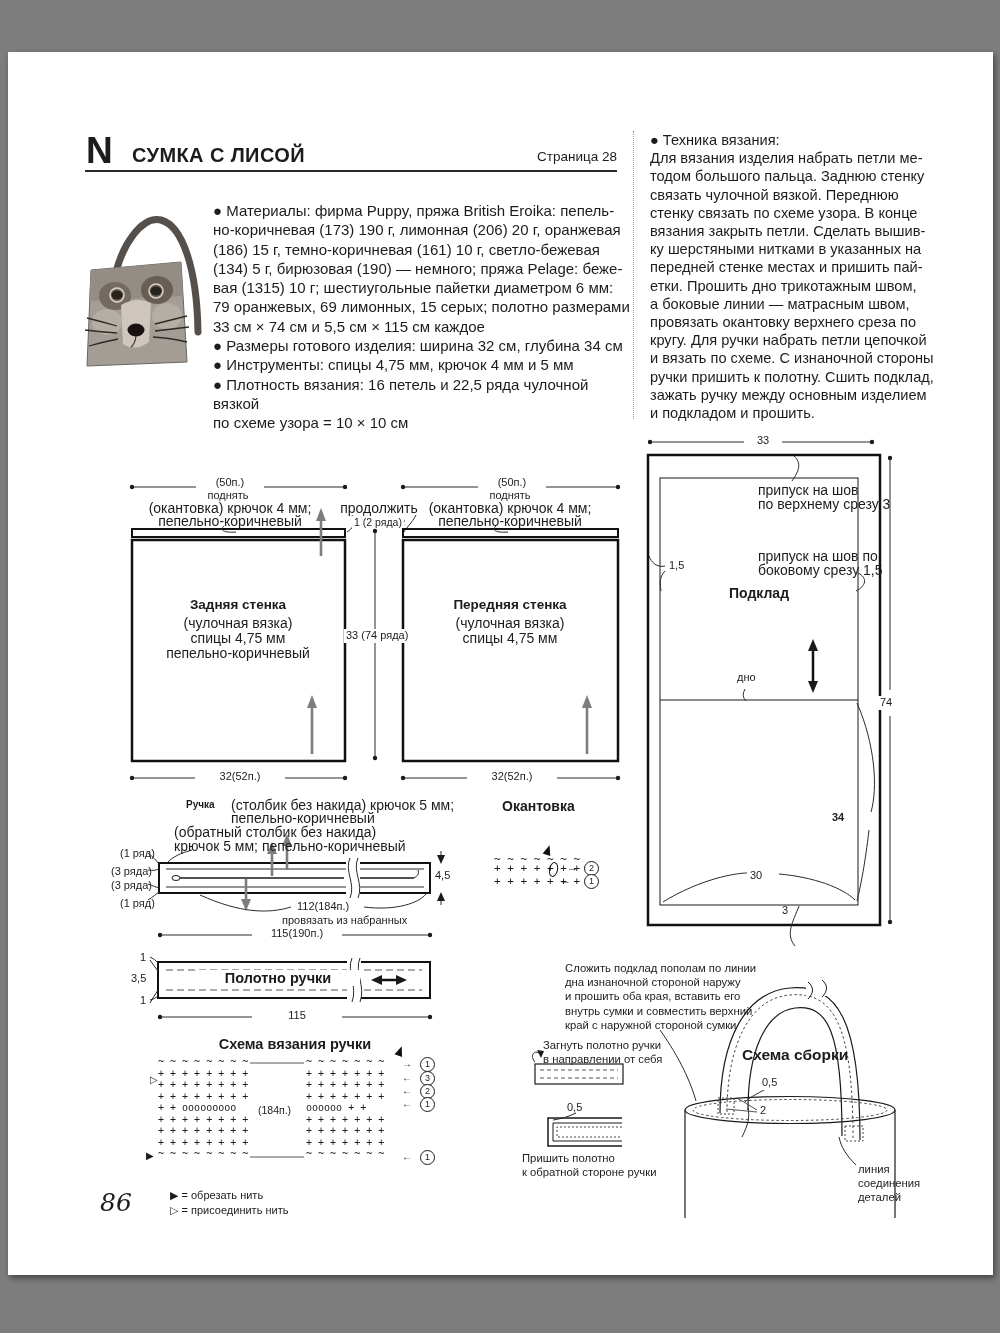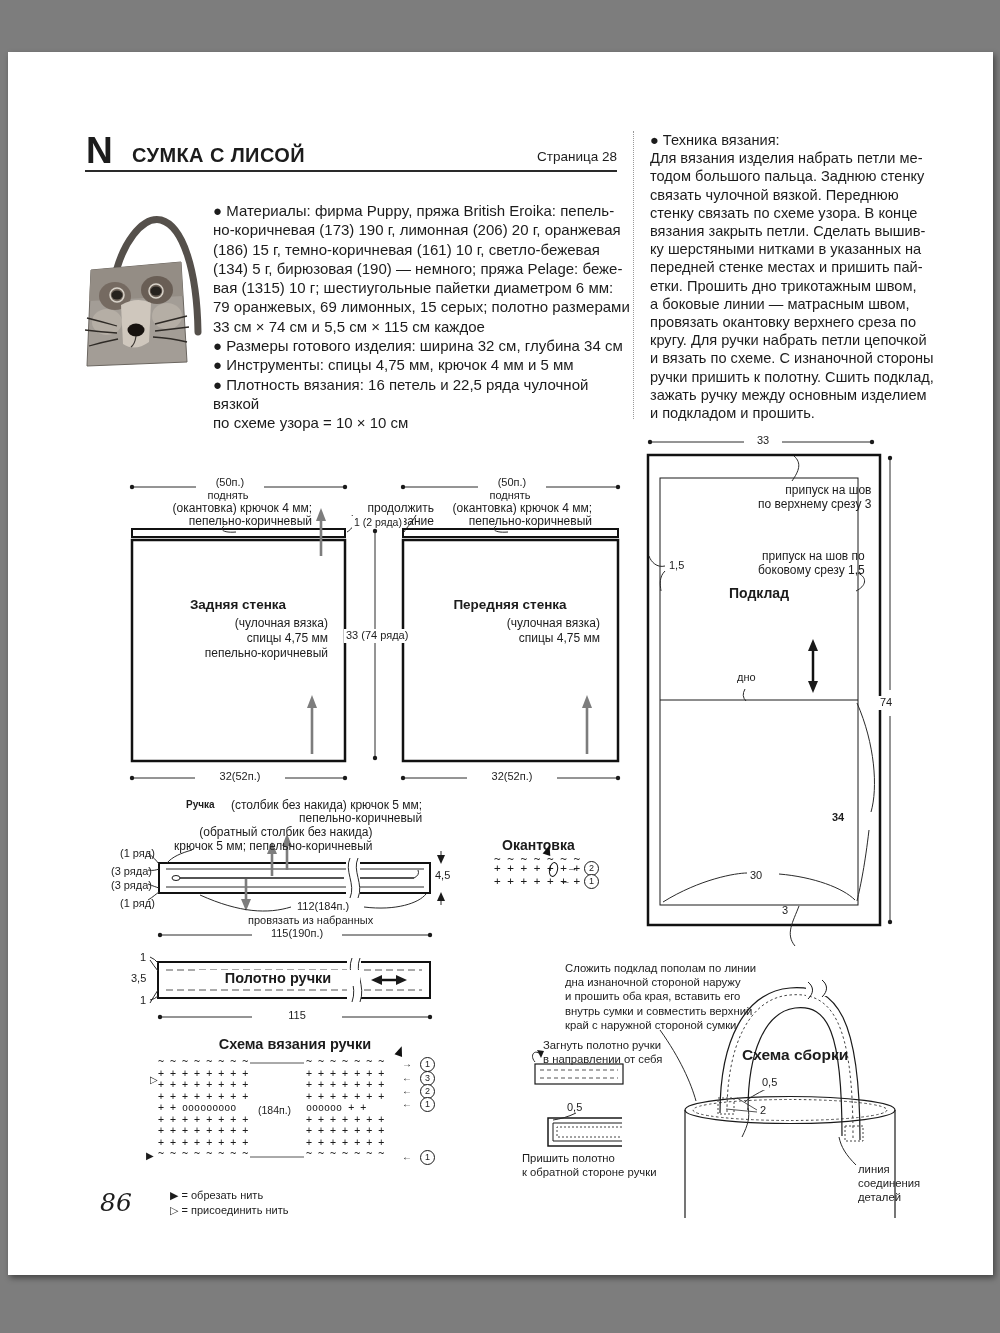--- a/index.html
+++ b/index.html
@@ -8,21 +8,21 @@
   .page{position:absolute;left:8px;top:52px;width:985px;height:1223px;background:#fff;
         box-shadow:2px 3px 6px rgba(0,0,0,.45);}
   svg{position:absolute;left:0;top:0;}
   .t{position:absolute;color:#1c1c1c;}
   .ml{white-space:pre-line;}
   .ctr{text-align:center;}
   .rt{text-align:right;}
   .b{font-weight:bold;}
   .bg{background:#fff;padding:0 2px;}
   .s11{font-size:11px;line-height:13.5px;}
-  .s10{font-size:12px;line-height:13px;text-align:right;}
+  .s10{font-size:14px;line-height:13px;}
   .mono{font-family:"DejaVu Sans Mono",monospace;}
   .circ{position:absolute;width:13px;height:13px;border:1px solid #1a1a1a;border-radius:50%;
         font-size:9px;line-height:13px;text-align:center;background:#fff;}
   .rule{position:absolute;background:#2a2a2a;}
   .divider{position:absolute;border-left:1.5px dotted #999;}
   .tri{position:absolute;width:0;height:0;border-left:4px solid transparent;
        border-right:4px solid transparent;border-bottom:10px solid #111;}
   .loop{position:absolute;width:7px;height:13px;border:1.3px solid #111;border-radius:50%;
         transform:rotate(12deg);}
   
@@ -304,24 +304,24 @@
   <div class="t ml s10" style="left:231px;top:799px;">(столбик без накида) крючок 5 мм;
 пепельно-коричневый</div>
   <div class="t ml s10" style="left:174px;top:826px;line-height:13.5px;">(обратный столбик без накида)
 крючок 5 мм; пепельно-коричневый</div>
   <div class="t s11" style="left:120px;top:847px;">(1 ряд)</div>
   <div class="t s11" style="left:111px;top:865px;">(3 ряда)</div>
   <div class="t s11" style="left:111px;top:879px;">(3 ряда)</div>
   <div class="t s11" style="left:120px;top:897px;">(1 ряд)</div>
   <div class="t s11" style="left:435px;top:869px;">4,5</div>
   <div class="t s11 bg" style="left:295px;top:900px;">112(184п.)</div>
-  <div class="t s11" style="left:248px;top:914px;">провязать из набранных</div>
+  <div class="t s11" style="left:282px;top:914px;">провязать из набранных</div>
   <div class="t ctr s11 bg" style="left:252px;top:927px;width:86px;">115(190п.)</div>
 
-  <div class="t b" style="left:502px;top:837px;font-size:14px;">Окантовка</div>
+  <div class="t b" style="left:502px;top:798px;font-size:14px;">Окантовка</div>
   <div class="t mono" style="left:494px;top:853px;font-size:11px;">~ ~ ~ ~ ~ ~ ~</div>
   <div class="t mono" style="left:494px;top:862px;font-size:11px;">+ + + + + + +</div>
   <div class="t mono" style="left:494px;top:875px;font-size:11px;">+ + + + + + +</div>
   <div class="tri" style="left:544px;top:845px;transform:rotate(18deg);"></div>
   <div class="loop" style="left:549px;top:862px;"></div>
   <div class="t" style="left:567px;top:861px;font-size:11px;">→</div>
   <div class="circ" style="left:584px;top:861px;">2</div>
   <div class="t" style="left:560px;top:874px;font-size:11px;">←</div>
   <div class="circ" style="left:584px;top:874px;">1</div>
 

